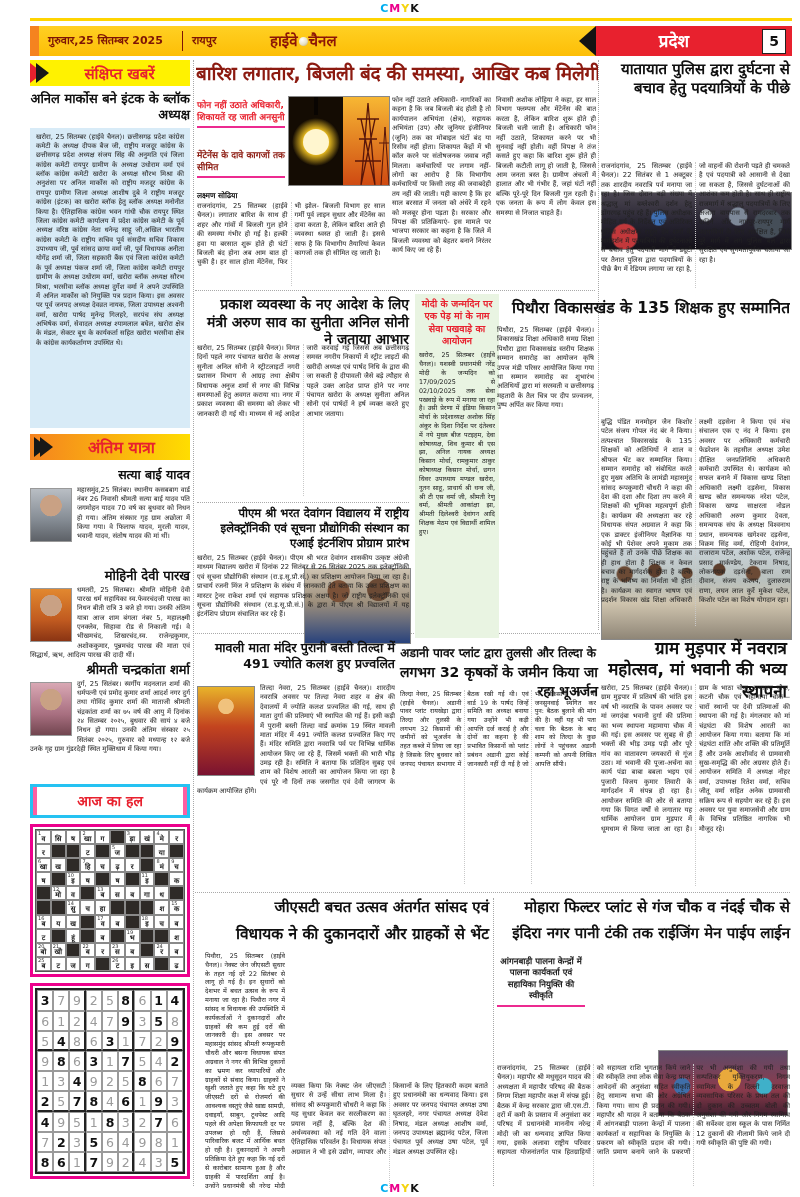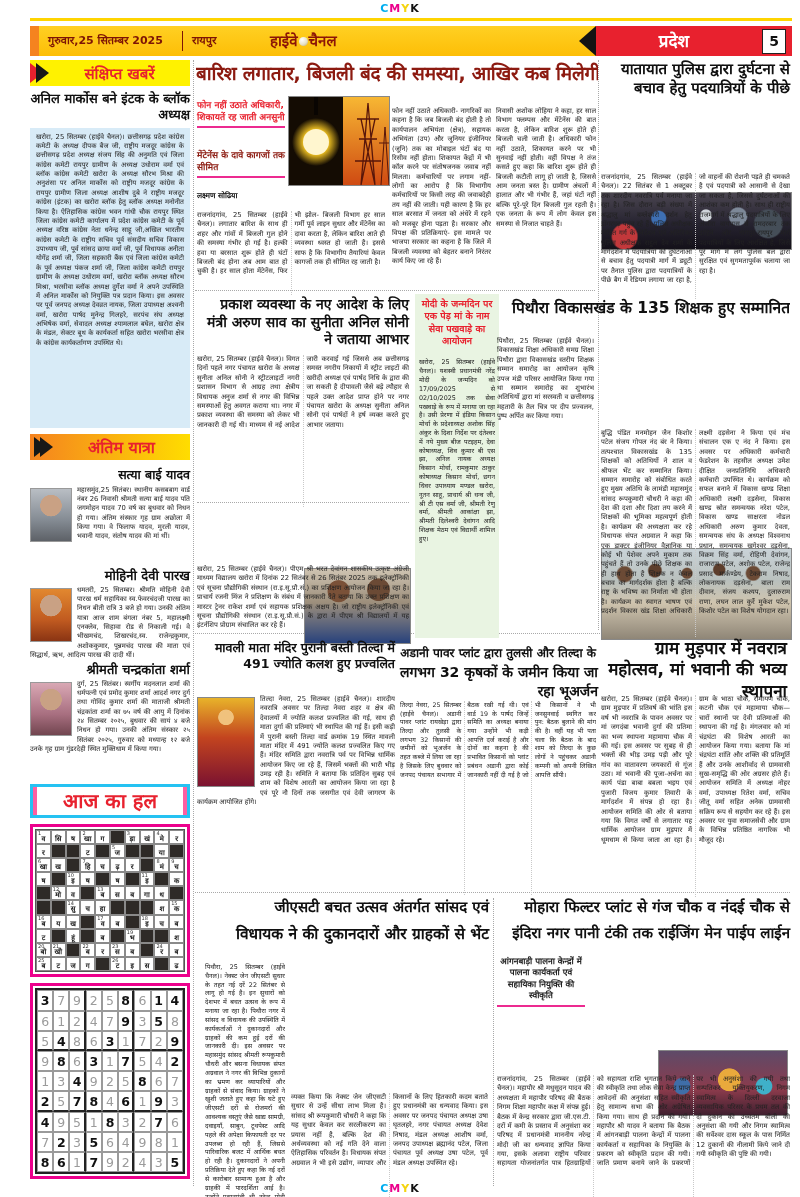--- a/index.html
+++ b/index.html
@@ -1,20 +1,20 @@
 <!DOCTYPE html>
 <html><head>
 <meta charset="utf-8">
 <style>
   html,body{margin:0;padding:0;background:#fff;}
   body{font-family:"DejaVu Sans","Liberation Sans",sans-serif;color:#1a1a1a;}
   #page{position:relative;width:800px;height:1197px;background:#fff;overflow:hidden;}
   .abs{position:absolute;}
   .jus{text-align:justify;overflow:hidden;}
-  .bodytxt{font-size:6.8px;line-height:1.38;color:#222;margin-top:11px;}
+  .bodytxt{font-size:6.8px;line-height:1.38;color:#222;}
   .cols2{column-count:2;column-gap:7px;column-rule:1px dotted #c9c9c9;}
   .cols3{column-count:3;column-gap:6px;column-rule:1px dotted #c9c9c9;}
   .hl{font-weight:800;color:#101010;text-align:right;}
   .ctr{}
   .nowrap{white-space:nowrap;}
   
   .cmyk{font-weight:700;font-size:11px;letter-spacing:1px;text-align:center;}
   .cmyk .c{color:#00aeef}.cmyk .m{color:#ec008c}.cmyk .y{color:#f4d410}.cmyk .k{color:#111}
   #topbar{background:linear-gradient(180deg,#ffd023,#fdbe06);}
   #orangetab{background:#f5831f;}
@@ -33,21 +33,21 @@
   .bannertxt{flex:1;text-align:center;font-weight:800;color:#e8212e;}
   
   #brief-body{background:#d8ebf7;padding:5px 6px;}
   .obit-ph{float:left;width:40px;height:52px;margin:2px 5px 2px 0;border:1px solid #999;}
   .ph-por1{background:radial-gradient(circle at 50% 32%,#c9a184 0 26%,transparent 27%),linear-gradient(180deg,#b9bec4,#848b93 60%,#5d6167);}
   .ph-por2{background:radial-gradient(circle at 50% 32%,#c9a184 0 26%,transparent 27%),linear-gradient(180deg,#e2882f,#c05a20 60%,#8a3413);}
   .ph-por3{background:radial-gradient(circle at 50% 32%,#c9a184 0 26%,transparent 27%),linear-gradient(180deg,#d9a8b4,#a86f80 60%,#71454f);}
   #aaj{border:3px solid #25c2f2;background:#fff;position:relative;}
   #aaj:before,#aaj:after{content:"";position:absolute;top:0;bottom:0;width:4px;background:#ff5fa2;}
   #aaj:before{left:0}#aaj:after{right:0}
-  #aaj .bannertxt{font-size:20px;line-height:28px;}
+  #aaj .bannertxt{font-size:14px;line-height:28px;}
   .pzbox{border:3px solid #ec008c;background:#fff;padding:2px;}
   #cw{display:grid;grid-template-columns:repeat(10,1fr);grid-auto-rows:14.2px;border:1px solid #555;}
   .cwc{position:relative;border:0.5px solid #8a8a8a;background:#fff;}
   .cwc.blackc{background:#2e2a27;}
   .cwc i{position:absolute;left:1px;top:0;font-style:normal;font-size:5px;line-height:5px;color:#333;}
   .cwc b{position:absolute;left:0;right:0;top:4px;text-align:center;font-size:7px;line-height:9px;font-weight:600;color:#222;}
   #su{display:grid;grid-template-columns:repeat(9,1fr);grid-auto-rows:20.2px;border:2px solid #222;}
   .suc{border:0.5px solid #9a9a9a;text-align:center;font-size:12.5px;line-height:20px;color:#9b9b9b;}
   .suc.given{color:#111;font-weight:800;}
   .suc.br{border-right:2px solid #222;}
@@ -536,20 +536,21 @@
   <div id="modi" class="abs" style="left:415px;top:294px;width:76px;height:336px">
     <div class="mh">मोदी के जन्मदिन पर एक पेड़ मां के नाम सेवा पखवाड़े का आयोजन</div>
     <div class="bodytxt jus" style="height:276px">खरोरा, 25 सितम्बर (हाईवे चैनल)। यशस्वी प्रधानमंत्री नरेंद्र मोदी के जन्मदिन को 17/09/2025 से 02/10/2025 तक सेवा पखवाड़े के रूप में मनाया जा रहा है। उसी प्रेरणा में इंडिया किसान मोर्चा के प्रदेशाध्यक्ष अशोक सिंह अंकुर के दिशा निर्देश पर दंतेश्वर में नये मुख्य बीज पटइहम, देवा कोषाध्यक्ष, शिव कुमार बी एस झा, अनिल नायक अध्यक्ष किसान मोर्चा, रामकुमार ठाकुर कोषाध्यक्ष किसान मोर्चा, छगन धिवर उपाध्याय मण्डल खरोरा, नूतन साहू, प्राचार्य श्री धन्व जी, श्री टी एस वर्मा जी, श्रीमती रेणु वर्मा, श्रीमती आकांक्षा झा, श्रीमती दिलेश्वरी देवांगन आदि शिक्षक मेठम एवं विद्यार्थी शामिल हुए।</div>
   </div>
 
   <div class="abs hl nowrap" style="left:497px;top:296px;width:293px;font-size:15.5px;overflow:hidden">पिथौरा विकासखंड के 135 शिक्षक हुए सम्मानित</div>
   <div class="abs bodytxt jus" style="left:497px;top:326px;width:97px;height:300px">पिथौरा, 25 सितम्बर (हाईवे चैनल)। विकासखंड शिक्षा अधिकारी समग्र शिक्षा पिथौरा द्वारा विकासखंड स्तरीय शिक्षक सम्मान समारोह का आयोजन कृषि उपज मंडी परिसर आयोजित किया गया था सम्मान समारोह का शुभारंभ अतिथियों द्वारा मां सरस्वती व छत्तीसगढ़ महतारी के तैल चित्र पर दीप प्रज्वलन, पुष्प अर्पित कर किया गया।</div>
   <div class="abs photo ph-group" style="left:601px;top:324px;width:189px;height:90px"></div>
   <div class="abs bodytxt jus cols2" style="left:601px;top:418px;width:189px;height:208px">बुद्धि पंडित मनमोहन जैन किशोर पटेल संजय गोपल नंद बंर ने किया। तत्पश्चात विकासखंड के 135 शिक्षकों को अतिथियों ने शाल व श्रीफल भेंट कर सम्मानित किया। सम्मान समारोह को संबोधित करते हुए मुख्य अतिथि के लामंडी महासमुंद सांसद रूपकुमारी चौधरी ने कहा की देश की दशा और दिशा तय करने में शिक्षकों की भूमिका महत्वपूर्ण होती है। कार्यक्रम की अध्यक्षता कर रहे विधायक संपत अग्रवाल ने कहा कि एक डाक्टर इंजीनियर वैज्ञानिक या कोई भी पेशेवर अपने मुकाम तक पहुंचते हैं तो उनके पीछे शिक्षक का ही हाथ होता है शिक्षक न केवल बचाव का मार्गदर्शक होता है बल्कि राष्ट्र के भविष्य का निर्माता भी होता है। कार्यक्रम का स्वागत भाषण एवं प्रदर्शन विकास खंड शिक्षा अधिकारी लक्ष्मी दड़सेना ने किया एवं मंच संचालन एक ए नंद ने किया। इस अवसर पर अधिकारी कर्मचारी फेडरेशन के तहसील अध्यक्ष उमेश दीक्षित जनप्रतिनिधि अधिकारी कर्मचारी उपस्थित थे। कार्यक्रम को सफल बनाने में विकास खण्ड शिक्षा अधिकारी लक्ष्मी दड़सेना, विकास खण्ड स्रोत समन्वयक नरेश पटेल, विकास खण्ड साक्षरता नोडल अधिकारी अरुण कुमार देवता, समन्वयक संघ के अध्यक्ष विश्वनाथ प्रधान, समन्वयक खगेश्वर दड़सेना, विक्रम सिंह वर्मा, रोहिणी देवांगन, राजाराम पटेल, अशोक पटेल, राजेन्द्र प्रसाद मार्कण्डेय, टेकराम निषाद, लोकनायक दड़सेना, बाला राम दीवान, संजय कश्यप, दुलारुराम राणा, लघन लाल कुर्रे मुकेश पटेल, किशोर पटेल का विशेष योगदान रहा।</div>
 
+  <div class="abs hl h12 ctr" style="left:197px;top:506px;width:212px">पीएम श्री भरत देवांगन विद्यालय में राष्ट्रीय इलेक्ट्रॉनिकी एवं सूचना प्रौद्योगिकी संस्थान का एआई इंटर्नशिप प्रोग्राम प्रारंभ</div>
   <div class="abs bodytxt jus" style="left:197px;top:554px;width:212px;height:76px">खरोरा, 25 सितम्बर (हाईवे चैनल)। पीएम श्री भरत देवांगन शासकीय उत्कृष्ट अंग्रेजी माध्यम विद्यालय खरोरा में दिनांक 22 सितंबर से 26 सितंबर 2025 तक इलेक्ट्रॉनिकी एवं सूचना प्रौद्योगिकी संस्थान (रा.इ.सू.प्रौ.सं.) का प्रशिक्षण आयोजन किया जा रहा है। प्राचार्य रजनी मिंज ने प्रशिक्षण के संबंध में जानकारी देते बताया कि उक्त प्रशिक्षण का मास्टर ट्रेनर राकेश शर्मा एवं सहायक प्रशिक्षक अक्षय है। जो राष्ट्रीय इलेक्ट्रॉनिकी एवं सूचना प्रौद्योगिकी संस्थान (रा.इ.सू.प्रौ.सं.) के द्वारा में पीएम श्री विद्यालयों में यह इंटर्नशिप प्रोग्राम संचालित कर रहे हैं।</div>
 
   <div class="abs hl h13 ctr" style="left:197px;top:640px;width:198px">मावली माता मंदिर पुरानी बस्ती तिल्दा में 491 ज्योति कलश हुए प्रज्वलित</div>
   <div class="abs bodytxt jus" style="left:197px;top:684px;width:198px;height:200px">
     <span class="photo ph-durga floatph" style="width:56px;height:88px;display:block"></span>
     <span>तिल्दा नेवरा, 25 सितम्बर (हाईवे चैनल)। शारदीय नवरात्रि अवसर पर तिल्दा नेवरा शहर व क्षेत्र की देवालयों में ज्योति कलश प्रज्वलित की गई, साथ ही माता दुर्गा की प्रतिमाएं भी स्थापित की गई हैं। इसी कड़ी में पुरानी बस्ती तिल्दा वार्ड क्रमांक 19 स्थित मावली माता मंदिर में 491 ज्योति कलश प्रज्वलित किए गए हैं। मंदिर समिति द्वारा नवरात्रि पर्व पर विभिन्न धार्मिक आयोजन किए जा रहे हैं, जिसमें भक्तों की भारी भीड़ उमड़ रही है। समिति ने बताया कि प्रतिदिन सुबह एवं शाम को विशेष आरती का आयोजन किया जा रहा है एवं पूरे नौ दिनों तक जसगीत एवं देवी जागरण के कार्यक्रम आयोजित होंगे।</span>
   </div>
 
   <div class="abs hl ctr" style="left:400px;top:644px;width:196px;font-size:12px">अडानी पावर प्लांट द्वारा तुलसी और तिल्दा के</div>
   <div class="abs hl ctr" style="left:396px;top:662px;width:202px;font-size:14px">लगभग 32 कृषकों के जमीन किया जा रहा भूअर्जन</div>

